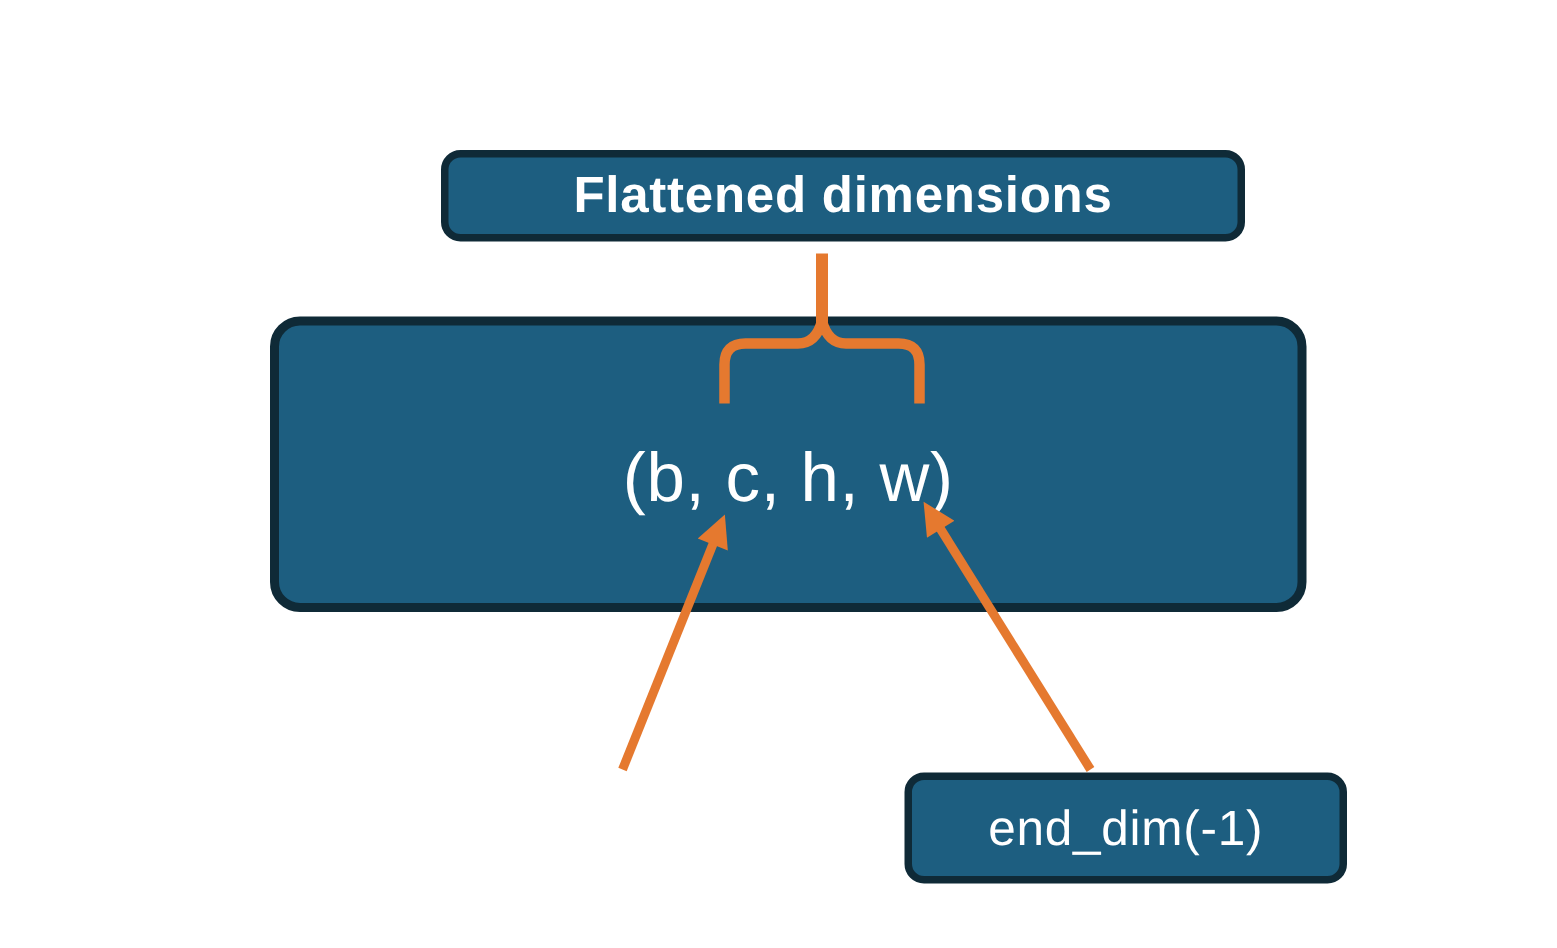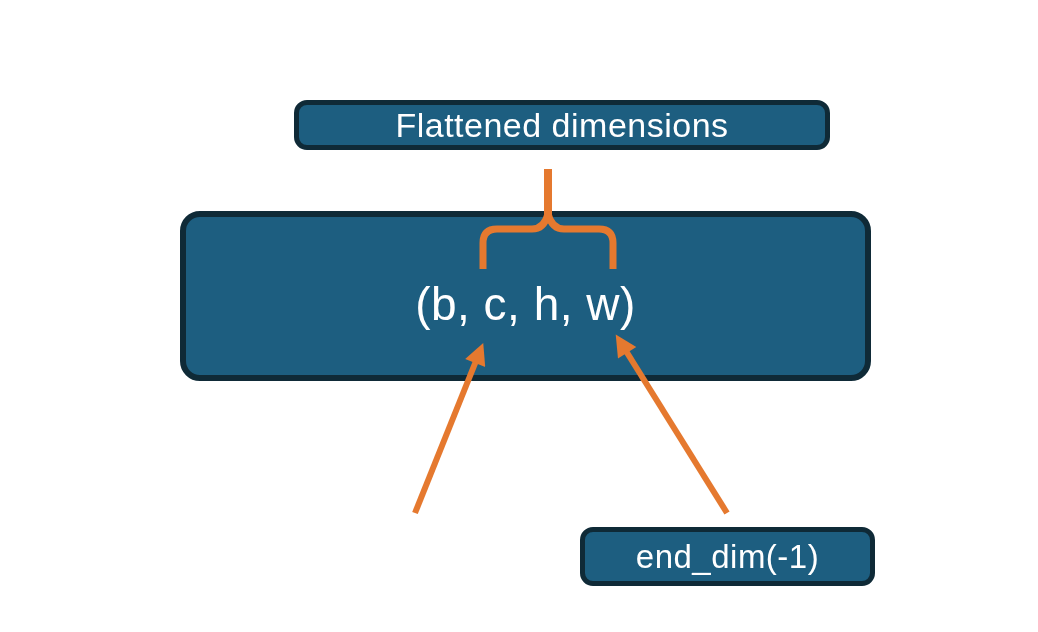--- a/index.html
+++ b/index.html
@@ -28,34 +28,34 @@
     display: flex;
     align-items: center;
     justify-content: center;
     color: var(--label-text);
   }
   .node .label {
     white-space: nowrap;
     letter-spacing: 0.5px;
   }
   #flattened-box {
-    left: 294px; top: 100px; width: 536px; height: 50px;
+    left: 294px; top: 100px; width: 536px; height: 61px; font-weight: bold;
   }
   #flattened-box .label { font-size: 34px; }
   #tensor-box {
-    left: 180px; top: 211px; width: 691px; height: 170px;
+    left: 180px; top: 211px; width: 691px; height: 197px;
     border-width: 6px; border-radius: 20px;
   }
   #tensor-box .label { font-size: 46px; transform: translateY(8px); }
   #start-dim-box {
     left: 265px; top: 515px; width: 299px; height: 63px;
   }
   #start-dim-box .label { font-size: 33px; }
   #end-dim-box {
-    left: 580px; top: 515px; width: 295px; height: 59px; margin-top: 12px;
+    left: 603px; top: 515px; width: 295px; height: 74px;
   }
   #end-dim-box .label { font-size: 33px; }
   .overlay {
     position: absolute; left: 0; top: 0;
     width: 1038px; height: 632px;
     pointer-events: none;
   }
   .orange-stroke {
     stroke: var(--accent-orange);
     fill: none;

